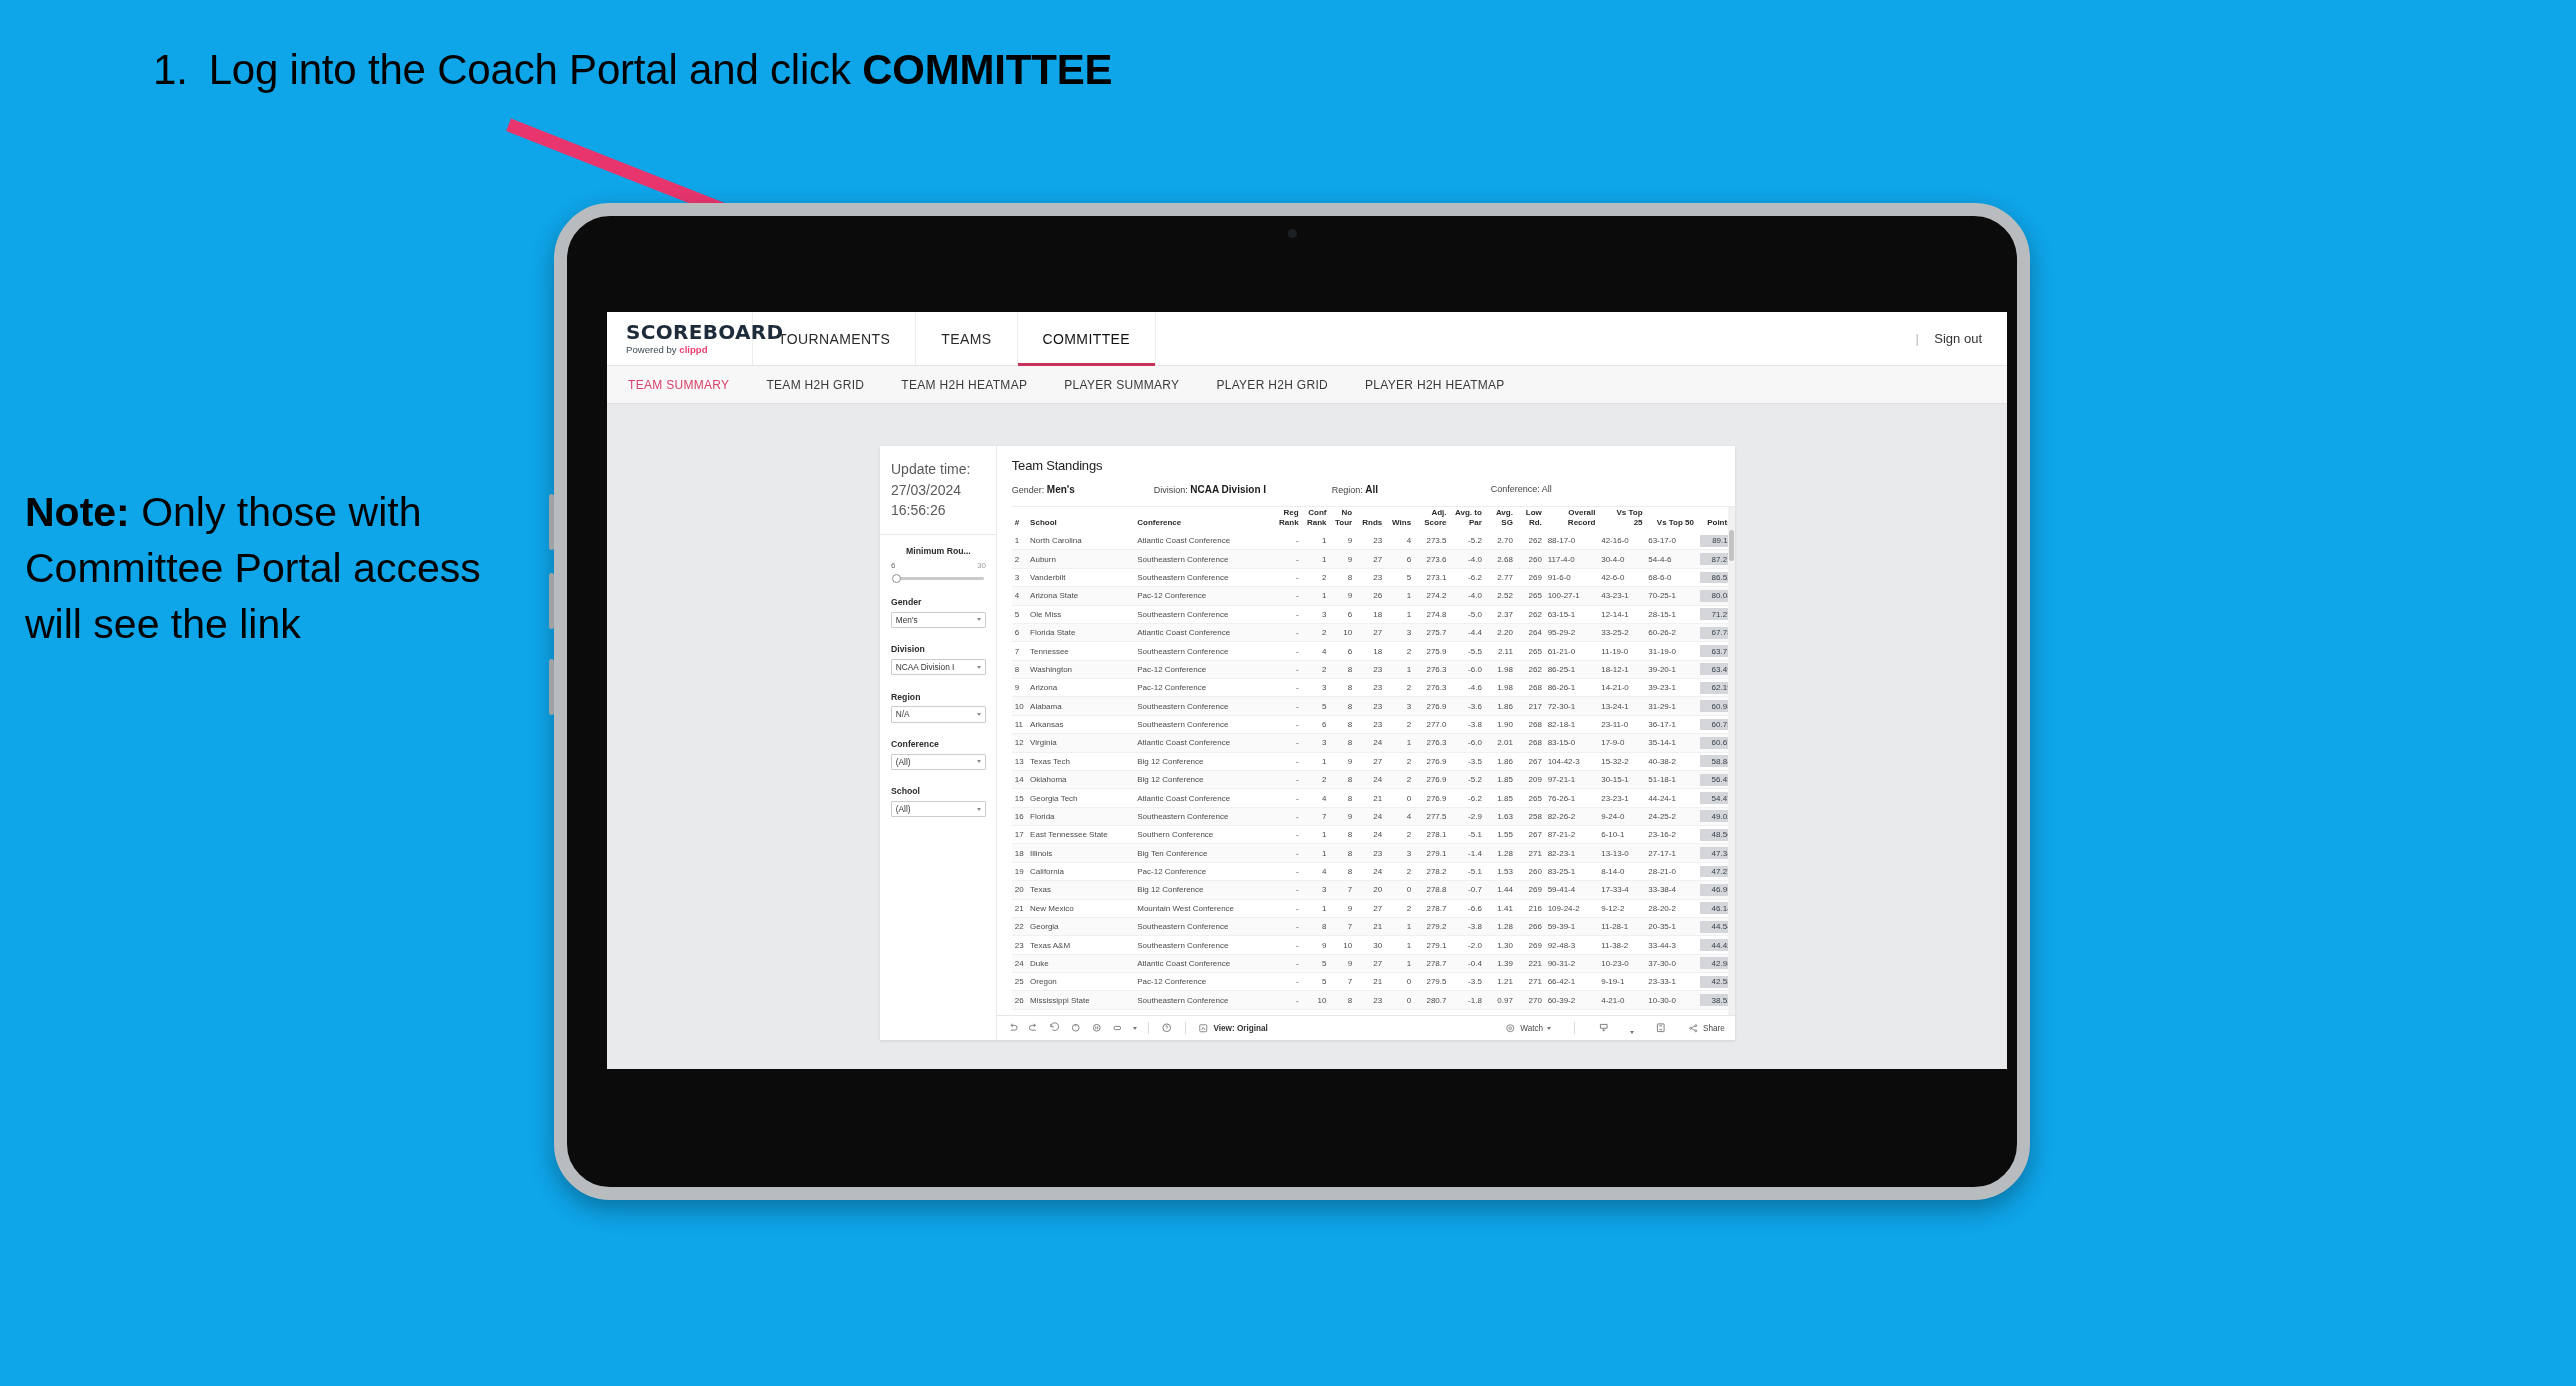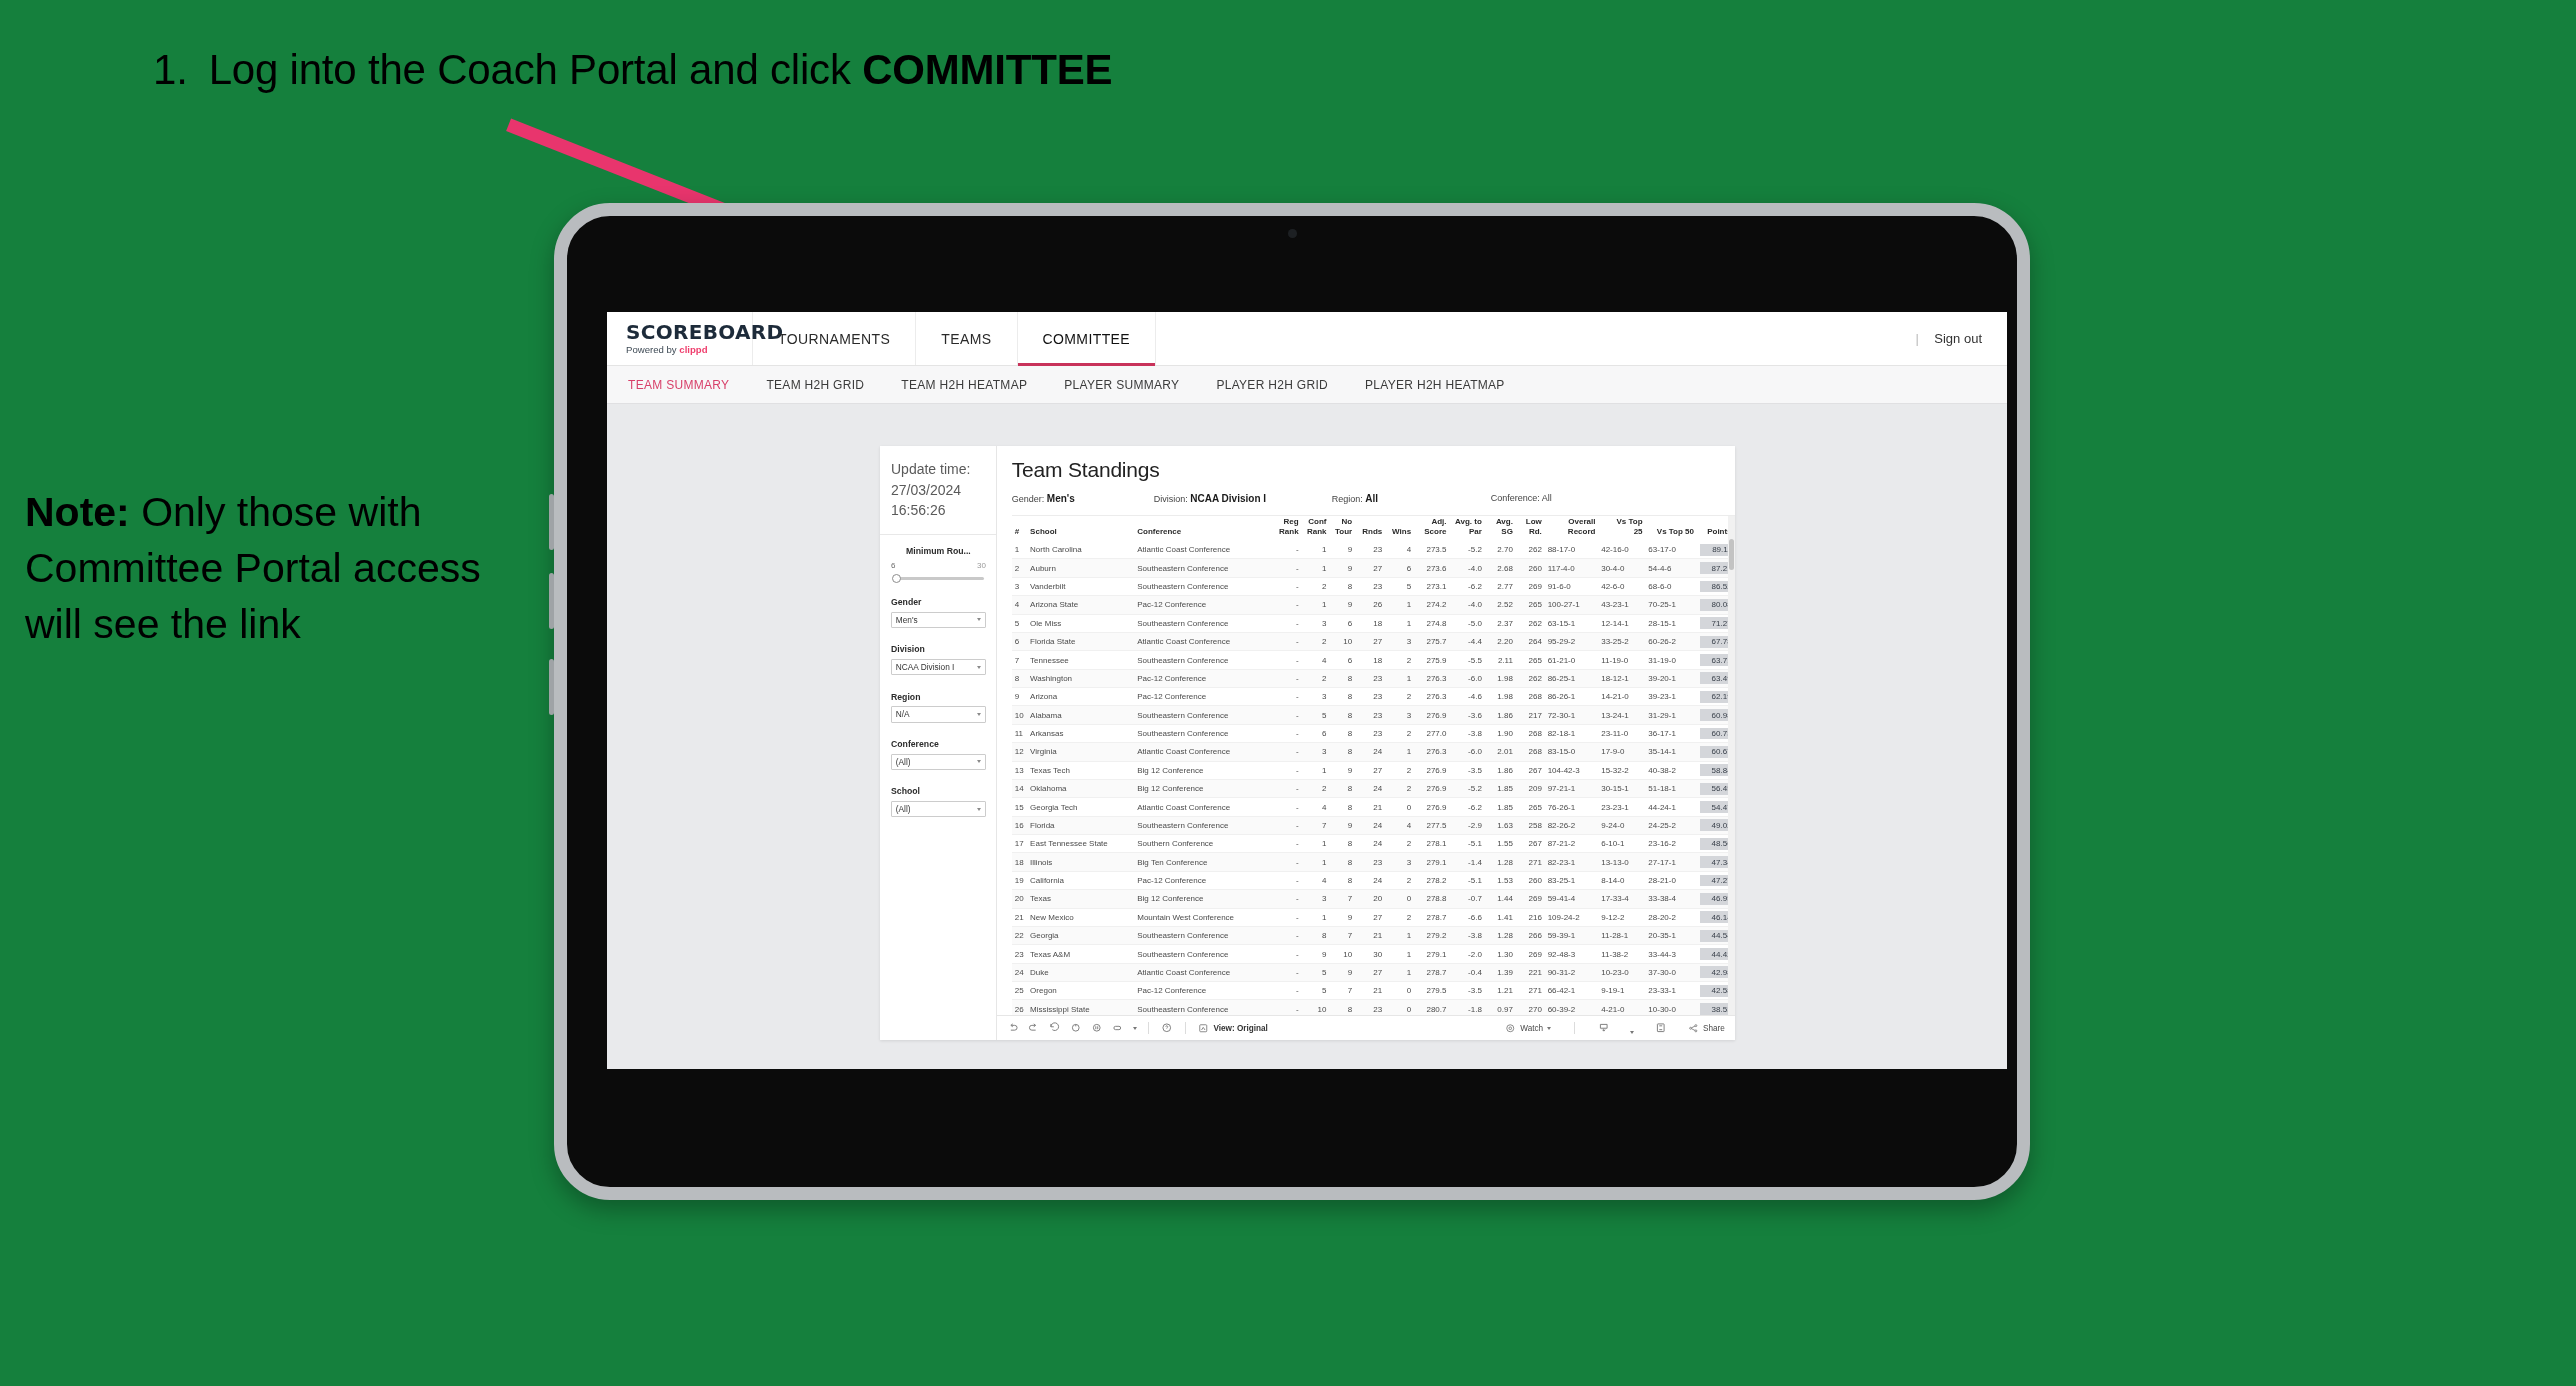--- a/index.html
+++ b/index.html
@@ -2,21 +2,21 @@
 <html><head>
 <meta charset="utf-8">
 <style>
   * { box-sizing: border-box; margin: 0; padding: 0; }
   html, body {
     width: 2576px; height: 1386px;
     background: #ffffff;
     font-family: "Liberation Sans", sans-serif;
     overflow: hidden;
   }
-  #stage { position: relative; width: 2576px; height: 1386px; background:#15803d;padding-left:13px; }
+  #stage { position: relative; width: 2576px; height: 1386px; background:#0ea5e9;padding-left:13px; }
 
   
   .slide-heading {
     position: absolute; left: 153px; top: 46px;
     font-size: 42px; color: #000; letter-spacing: -0.2px;
     white-space: nowrap;
   }
   .slide-heading .num { margin-right: 21px; }
   .slide-heading b { font-weight: 700; }
 
@@ -144,21 +144,21 @@
   }
   .f-select span.val { flex:1; overflow:hidden; white-space:nowrap; }
   .f-caret {
     width:0; height:0; border-left:2.9px solid transparent; border-right:2.9px solid transparent;
     border-top:3.8px solid #8a8a8a; margin-left:3.8px;
   }
 
   
   .viz-main { flex:1; min-width:0; display:flex; flex-direction:column; }
   .viz-head { padding: 11.5px 0 0 15.3px; }
-  .viz-title { font-size: 21px; color:#222; font-weight:400; letter-spacing:-0.2px; }
+  .viz-title { font-size: 13px; color:#222; font-weight:400; letter-spacing:-0.2px; }
   .viz-meta {
     display:flex; margin-top: 11.5px; font-size: 9px; color:#444;
     padding-bottom: 10.5px; border-bottom: 1px solid #ececec;
   }
   .viz-meta .m { margin-right: 0; }
   .viz-meta .m:nth-child(1){ width: 142px; }
   .viz-meta .m:nth-child(2){ width: 178px; }
   .viz-meta .m:nth-child(3){ width: 159px; }
   .viz-meta .m b { font-weight:700; font-size:10px; color:#1a1a1a; }
 

